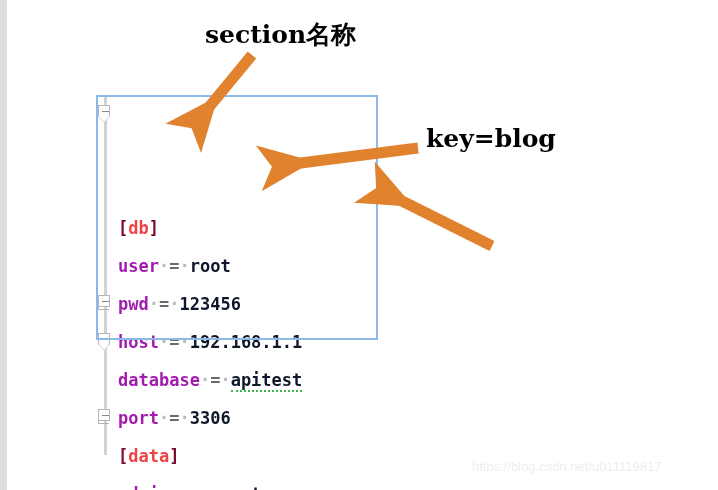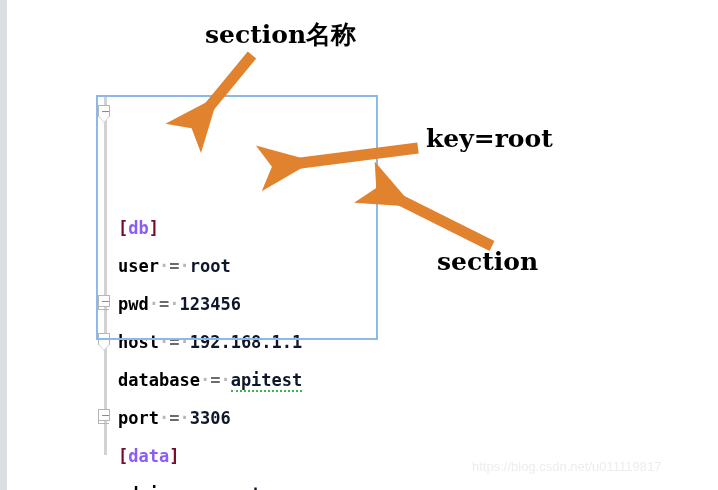--- a/index.html
+++ b/index.html
@@ -63,22 +63,22 @@
   
   .code{
     position:absolute;left:22px;top:0;width:274px;
     font-family:"DejaVu Sans Mono","Liberation Mono",monospace;
     font-size:17px;font-weight:bold;
     line-height:38px;
     white-space:pre;
   }
   .ln{height:38px;position:relative;}
   .sect-br{color:#7a0b2a;}
-  .sect-nm{color:#8b5cf6;}
-  .key{color:#000000;}
+  .sect-nm{color:#ef4444;}
+  .key{color:#a21caf;}
   .eq{color:#6b6b6b;}
   .val{color:#0f172a;}
   .ws{color:#b9b9b9;}
   .squig{
     border-bottom:2px dotted #39b54a;
     padding-bottom:0px;
   }
 
   
   .sel-rect{
@@ -163,18 +163,17 @@
       <marker id="ah" markerWidth="5" markerHeight="5" refX="2.6" refY="2.5" orient="auto" markerUnits="strokeWidth">
         <path d="M5,0.4 L0,2.5 L5,4.6 L3.8,2.5 Z" fill="#e1822f"></path>
       </marker>
     </defs>
     <line x1="252" y1="55" x2="200" y2="118" stroke="#e1822f" stroke-width="11" marker-end="url(#ah)"></line>
     <line x1="418" y1="148" x2="285" y2="165" stroke="#e1822f" stroke-width="11" marker-end="url(#ah)"></line>
     <line x1="492" y1="246" x2="388" y2="194" stroke="#e1822f" stroke-width="11" marker-end="url(#ah)"></line>
   </svg>
 
   <div class="anno" id="anno-section-name">section名称</div>
-  <div class="anno" id="anno-key-value">key=root</div>
-  <div class="anno" id="anno-section">section</div>
+  <div class="anno" id="anno-key-value">key=blog</div>
 
   <div class="watermark">https://blog.csdn.net/u011119817</div>
 
 </div>
 
 </body></html>

